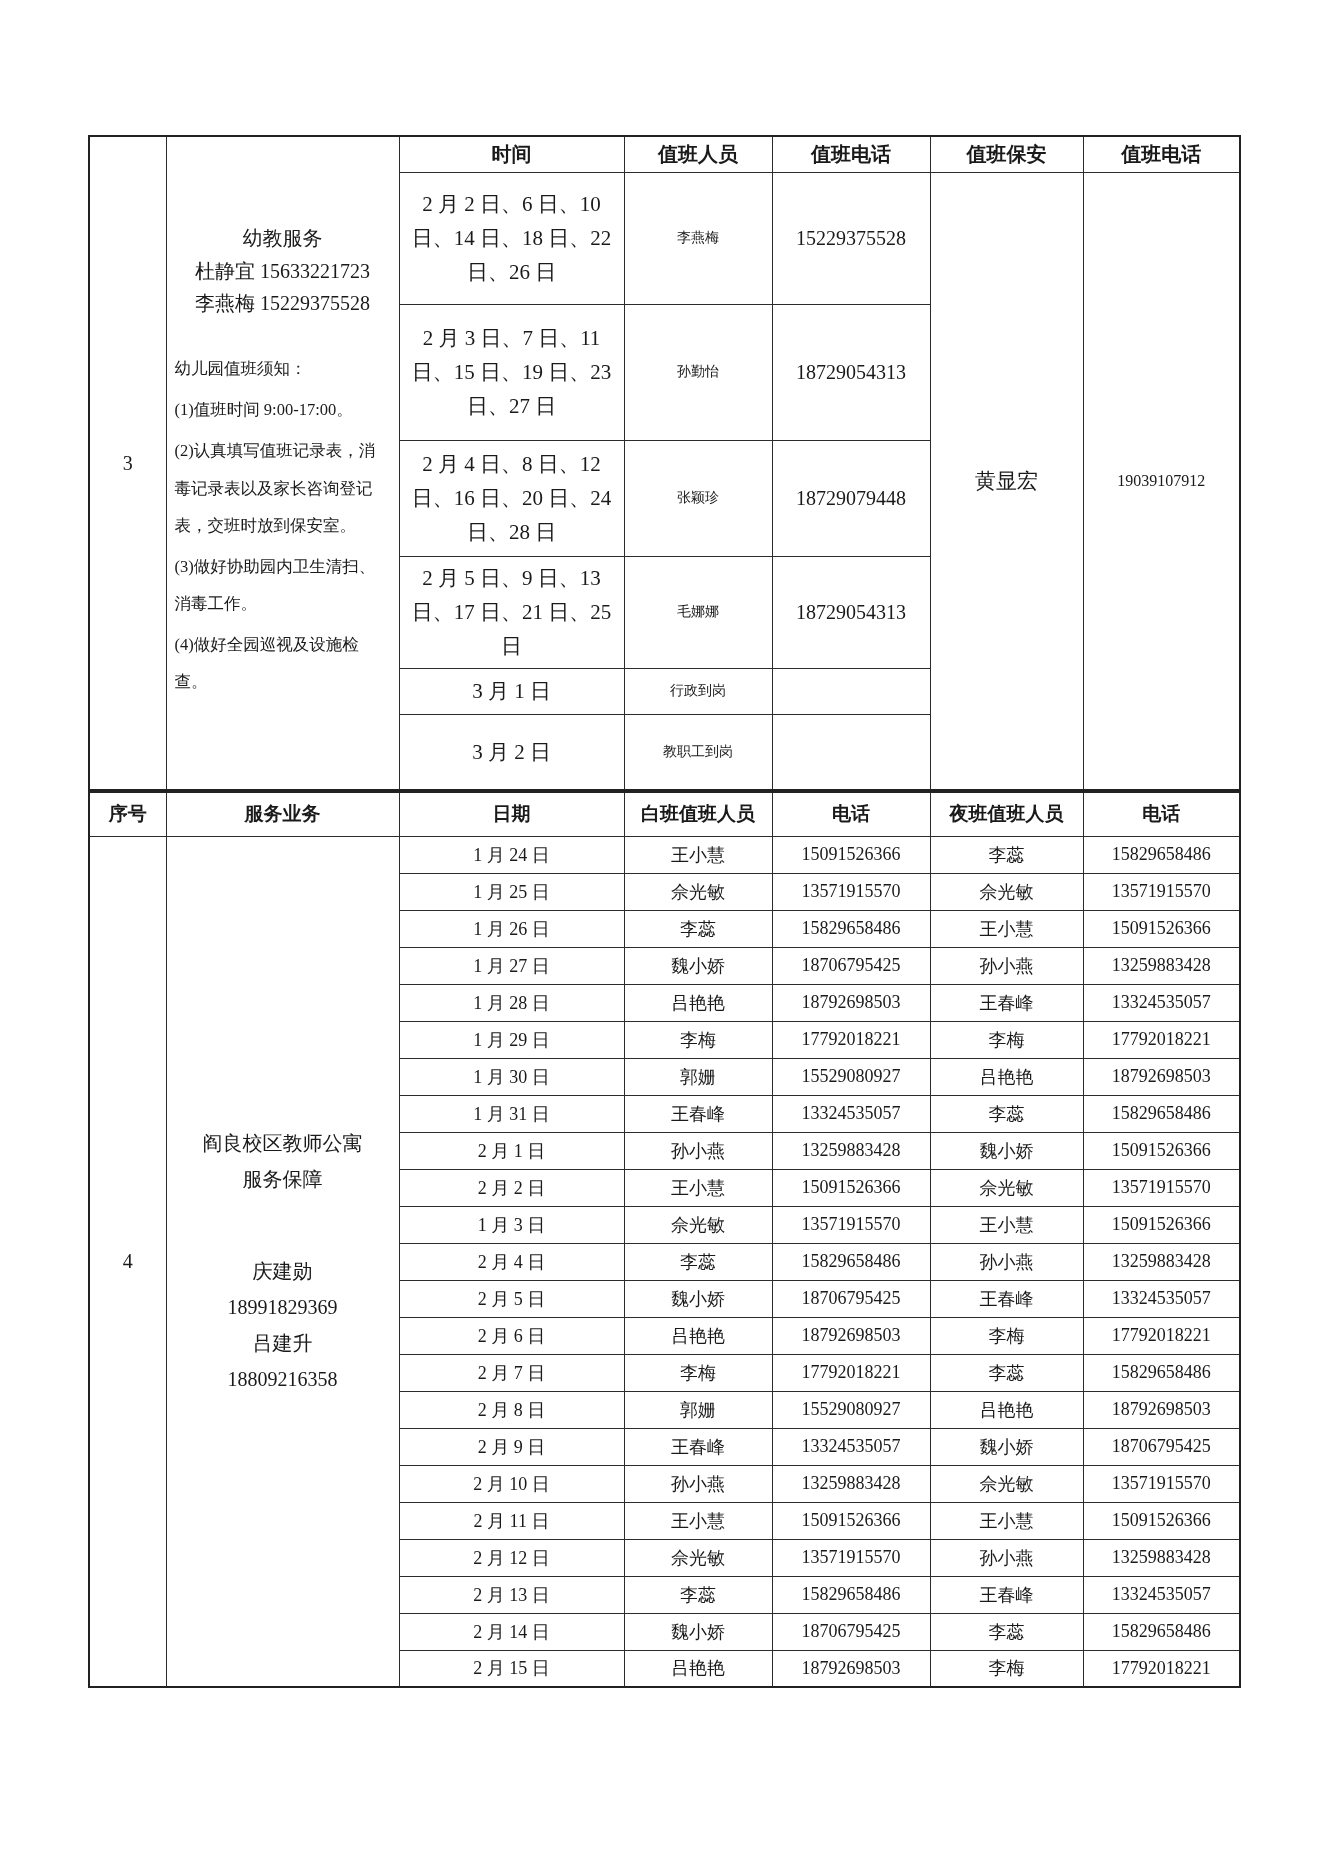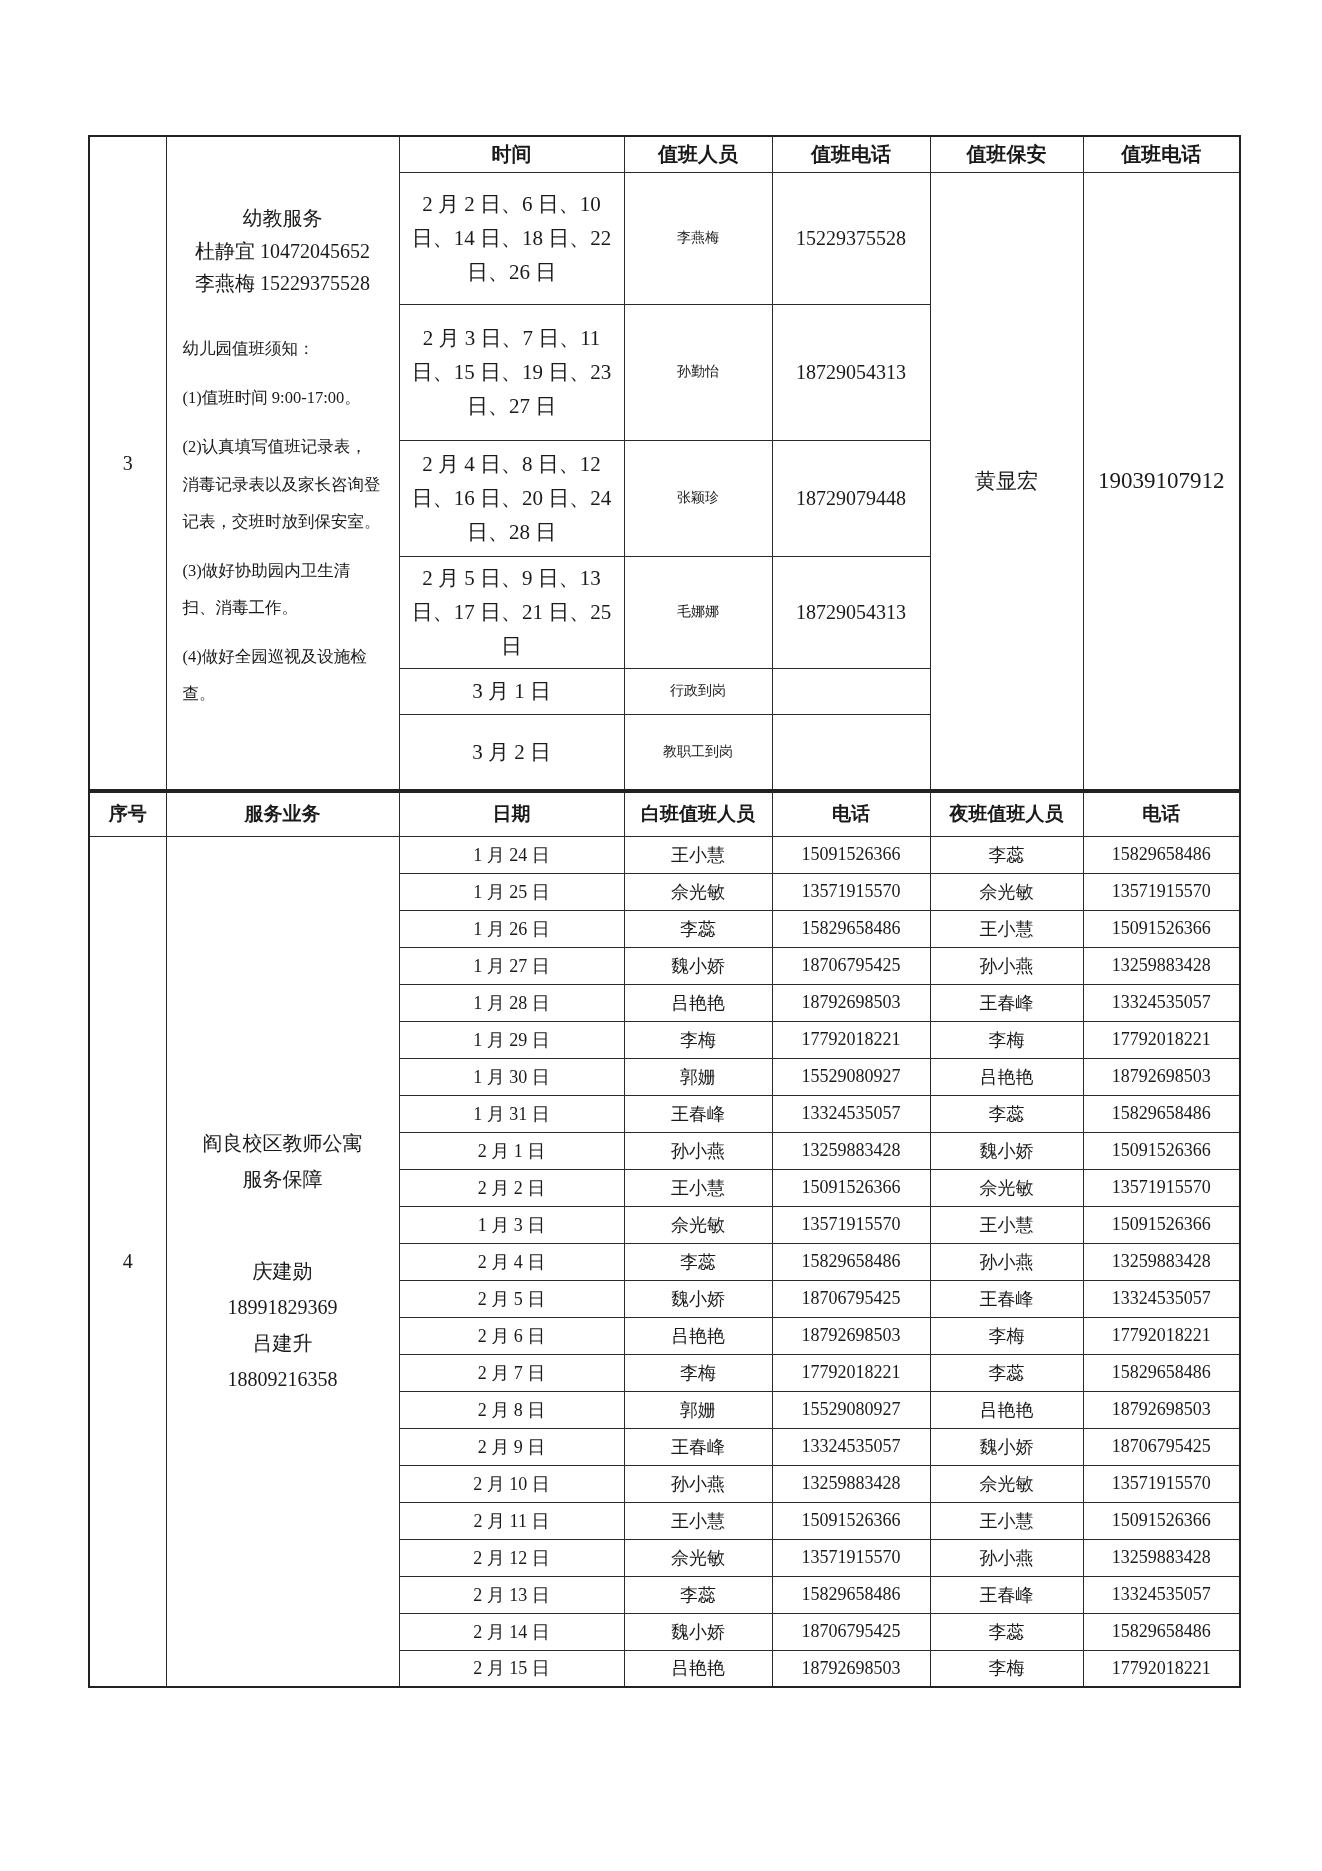--- a/index.html
+++ b/index.html
@@ -31,27 +31,27 @@
 
   
   .top-t th{
     font-family:"Liberation Sans","DejaVu Sans",sans-serif;
     font-weight:bold;font-size:20px;
   }
   .top-t td.time{font-size:21px;line-height:1.62;padding:4px 10px;margin-top:48px;}
   .top-t td.person{font-size:14px;}
   .top-t td.phone{font-size:20px;}
   .top-t td.guard{font-size:21px;}
-  .top-t td.gphone{font-size:23px;}
+  .top-t td.gphone{font-size:16px;}
   .top-t td.seq{font-size:20px;}
 
   td.svc{padding:6px 12px;}
   .svc-center{font-size:20px;line-height:1.64;}
   .svc-notes{margin-top:30px;text-align:left;font-size:16.5px;line-height:2.25;}
-  .svc-notes div{margin:12px;}
+  .svc-notes div{margin:4px;}
 
   
   .bot-t th{
     font-family:Liberation Mono, monospace;
     font-weight:bold;font-size:19px;
   }
   .bot-t td{font-size:18px;}
   .bot-t td.seq{font-size:20px;}
   td.svc2{padding:6px 10px;}
   .svc2-block{text-align:center;font-size:20px;line-height:1.8;}
@@ -83,21 +83,21 @@
           <col style="width:158px">
           <col style="width:153px">
           <col style="width:157px">
       </colgroup>
       <tbody>
           <tr class="h-head1">
         <td class="seq" rowspan="7">3</td>
         <td class="svc" rowspan="7">
           <div class="svc-center">
             <div>幼教服务</div>
-            <div>杜静宜 10472045652</div>
+            <div>杜静宜 15633221723</div>
             <div>李燕梅 15229375528</div>
           </div>
           <div class="svc-notes">
             <div>幼儿园值班须知：</div>
             <div>(1)值班时间 9:00-17:00。</div>
             <div>(2)认真填写值班记录表，消毒记录表以及家长咨询登记表，交班时放到保安室。</div>
             <div>(3)做好协助园内卫生清扫、消毒工作。</div>
             <div>(4)做好全园巡视及设施检查。</div>
           </div>
         </td>

